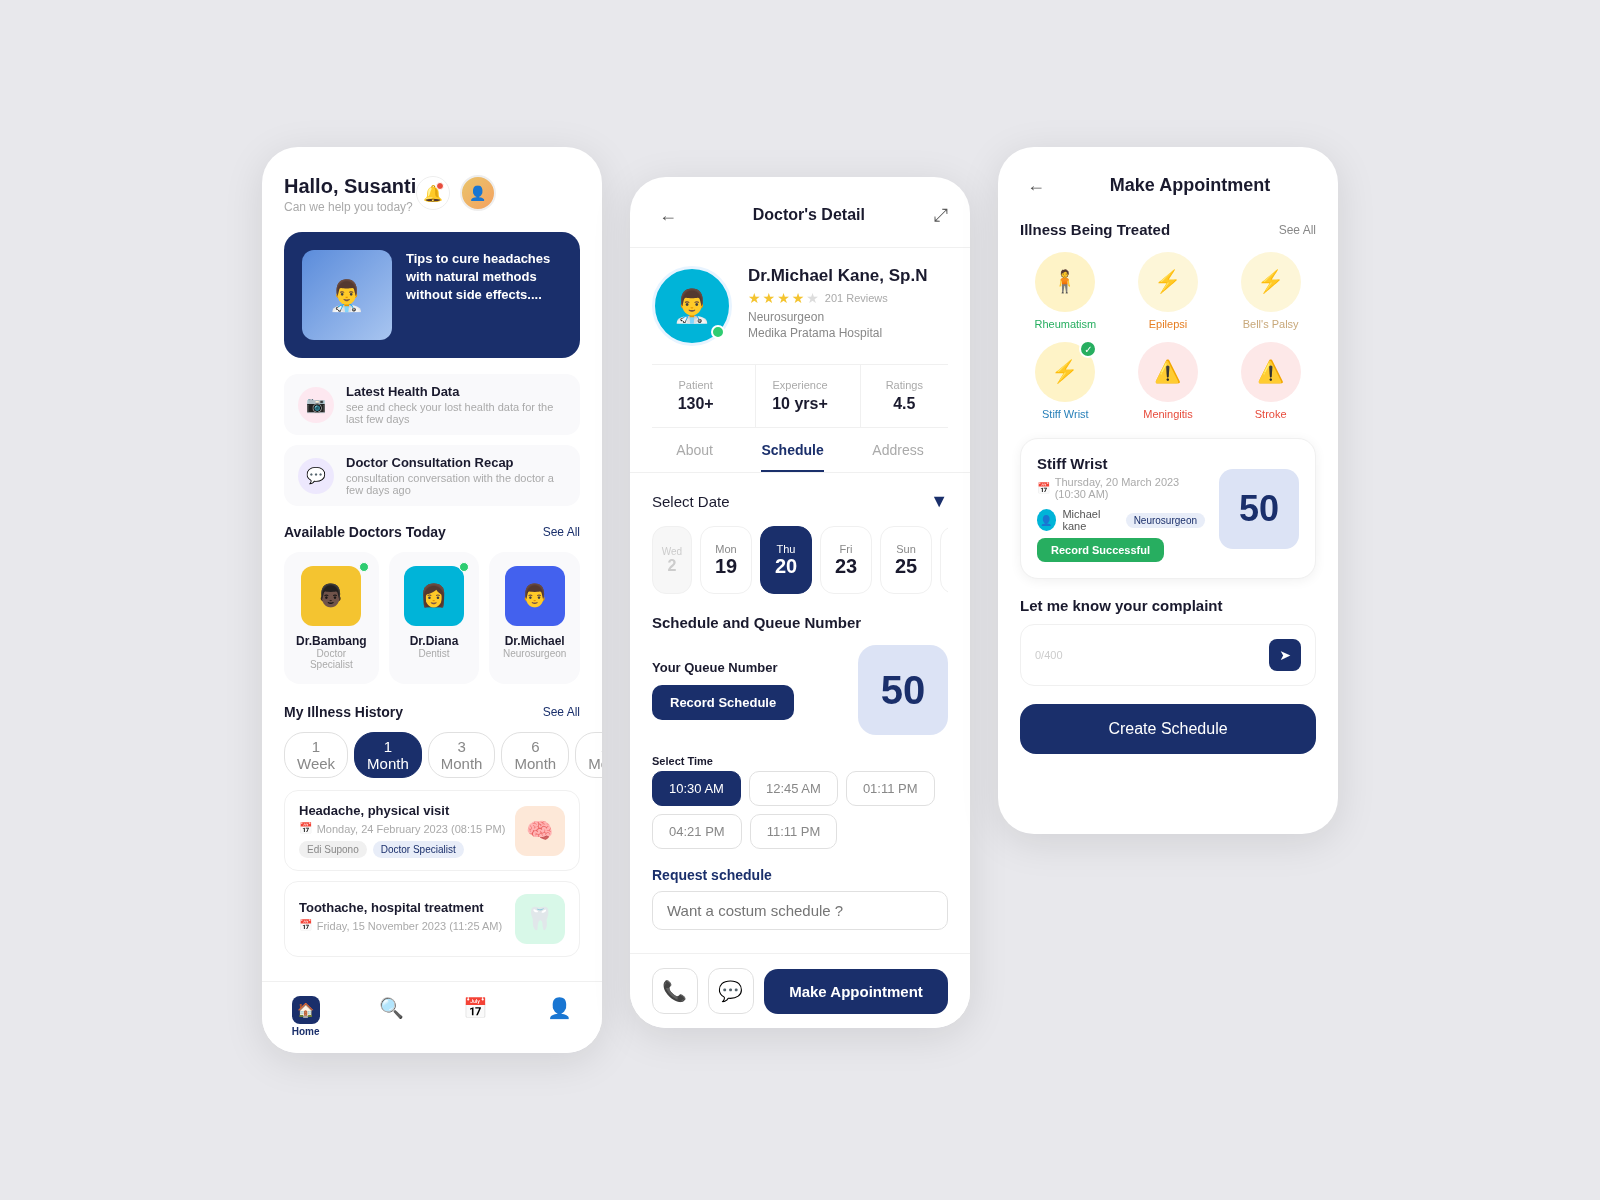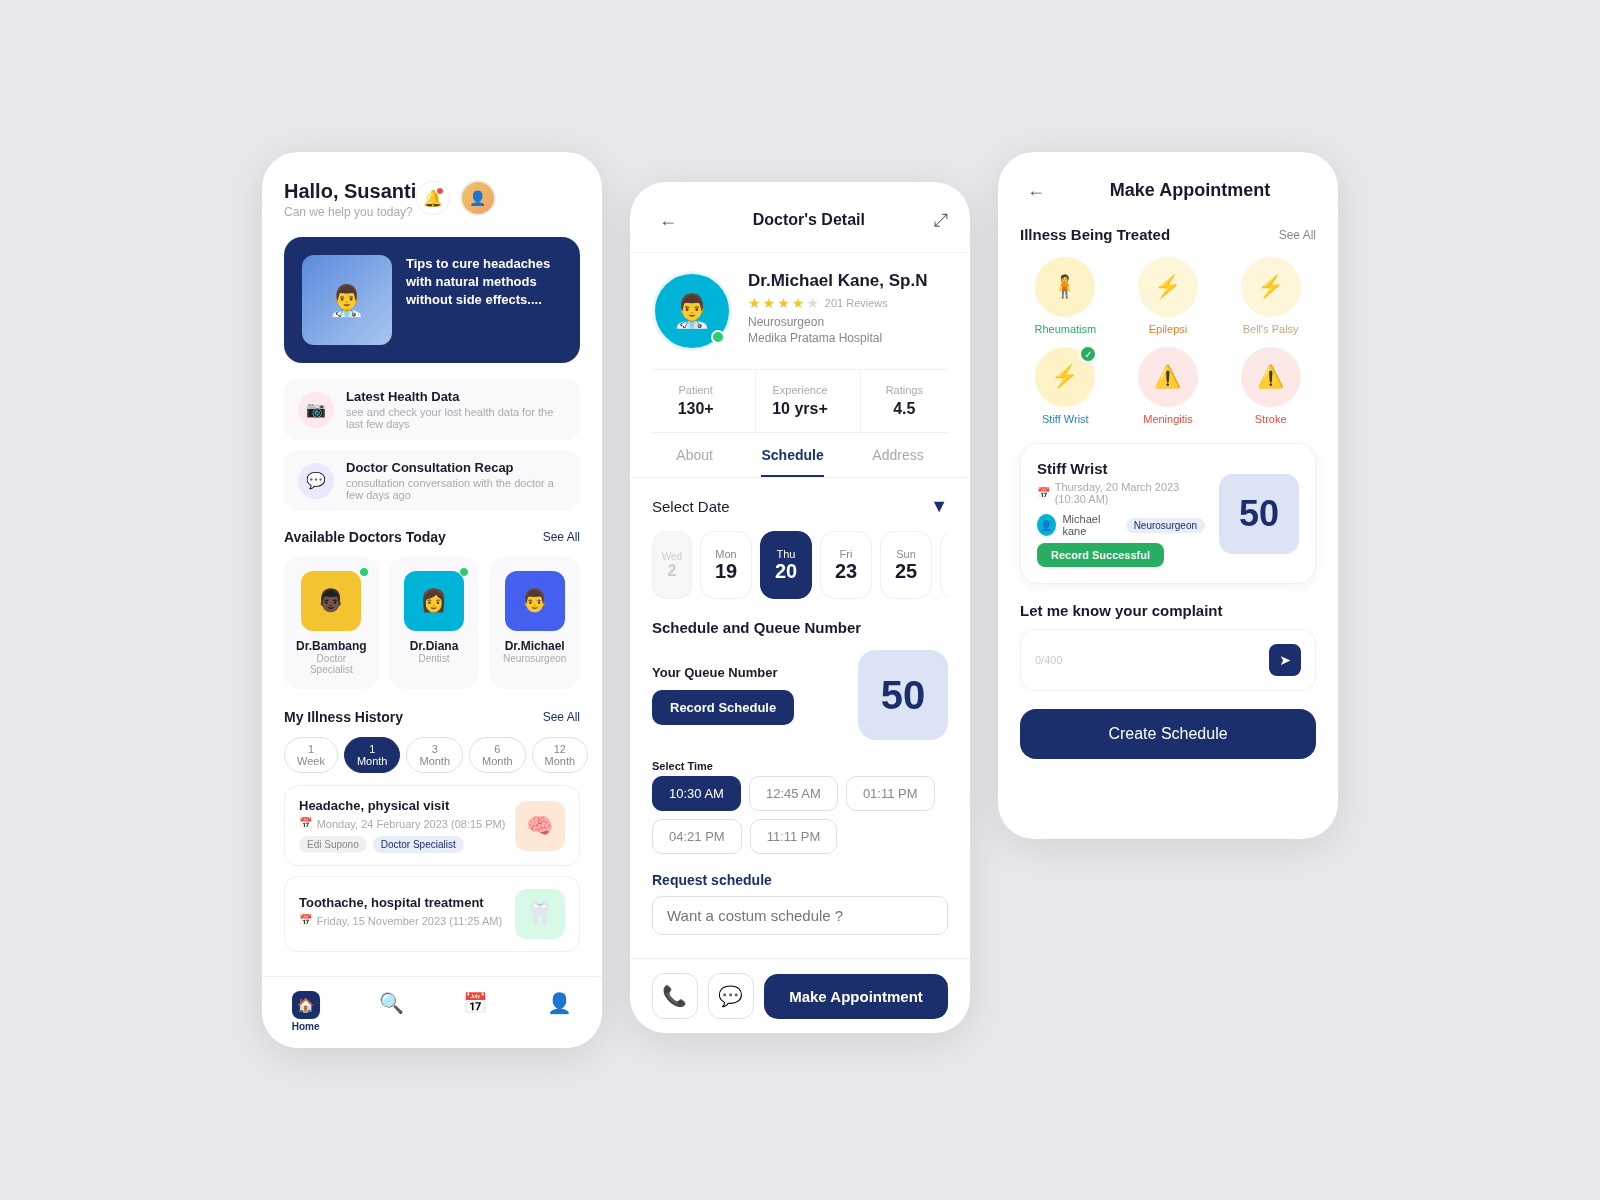--- a/index.html
+++ b/index.html
@@ -63,21 +63,21 @@
     .s1-doc-avatar { width: 60px; height: 60px; border-radius: 12px; margin: 0 auto 8px; display: flex; align-items: center; justify-content: center; font-size: 22px; }
     .s1-doc-avatar.yellow { background: #f4c430; }
     .s1-doc-avatar.teal { background: #00b4d8; }
     .s1-doc-avatar.blue { background: #4361ee; }
     .s1-doc-name { font-size: 12px; font-weight: 600; color: #1a1a2e; }
     .s1-doc-spec { font-size: 10px; color: #aaa; }
 
     
     .s1-history { margin-bottom: 16px; }
     .s1-filter-row { display: flex; gap: 6px; margin-bottom: 12px; }
-    .s1-filter-btn { padding: 5px 12px; border-radius: 20px; font-size: 11px; font-weight: 500; border: 1.5px solid #e0e0e0; background: #fff; color: #888; cursor: pointer; }
+    .s1-filter-btn { padding: 5px 12px; border-radius: 20px; font-size: 15px; font-weight: 500; border: 1.5px solid #e0e0e0; background: #fff; color: #888; cursor: pointer; }
     .s1-filter-btn.active { background: #1a2f6b; color: #fff; border-color: #1a2f6b; }
     .s1-history-item { background: #fff; border: 1.5px solid #f0f0f0; border-radius: 14px; padding: 12px 14px; margin-bottom: 10px; display: flex; align-items: center; justify-content: space-between; }
     .s1-history-info .title { font-size: 13px; font-weight: 600; color: #1a1a2e; margin-bottom: 4px; }
     .s1-history-info .date { font-size: 11px; color: #aaa; display: flex; align-items: center; gap: 4px; margin-bottom: 6px; }
     .s1-history-tags { display: flex; gap: 6px; }
     .s1-tag { padding: 3px 8px; border-radius: 10px; font-size: 10px; font-weight: 500; }
     .s1-tag.gray { background: #f0f0f0; color: #888; }
     .s1-tag.blue { background: #e8edf8; color: #1a2f6b; }
     .s1-history-thumb { width: 50px; height: 50px; border-radius: 12px; display: flex; align-items: center; justify-content: center; font-size: 22px; flex-shrink: 0; }
     .s1-history-thumb.orange { background: #fde8d8; }

